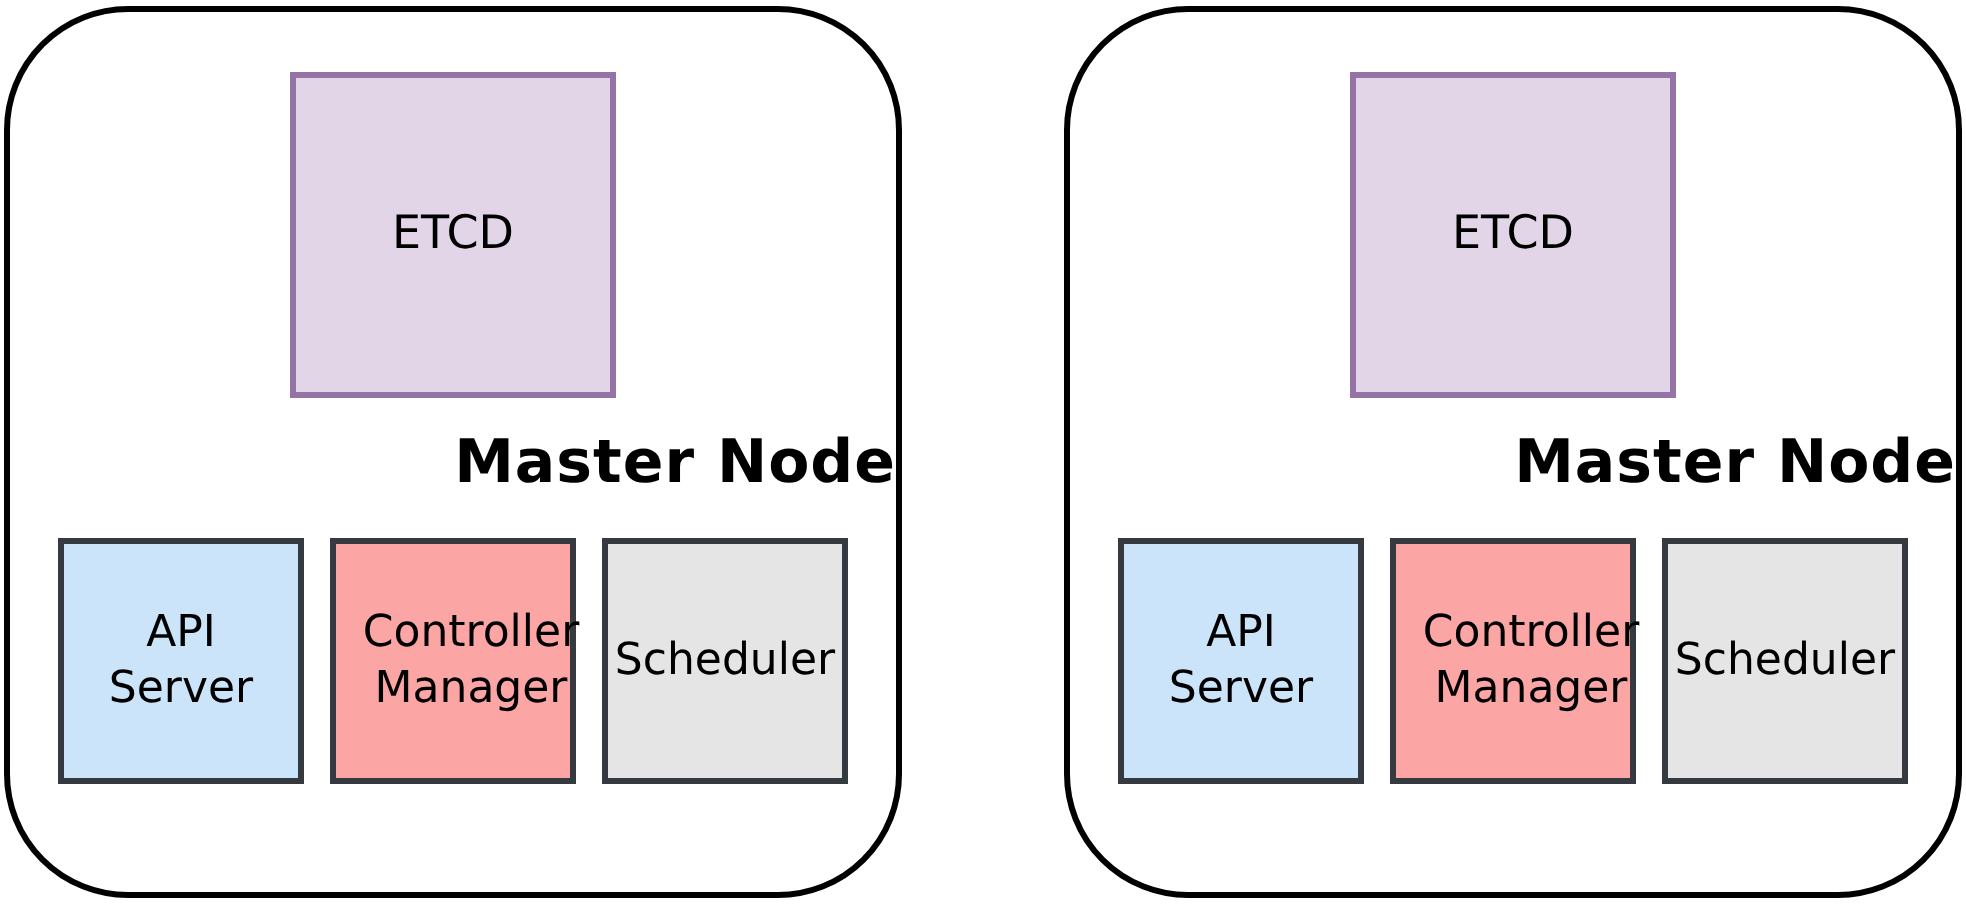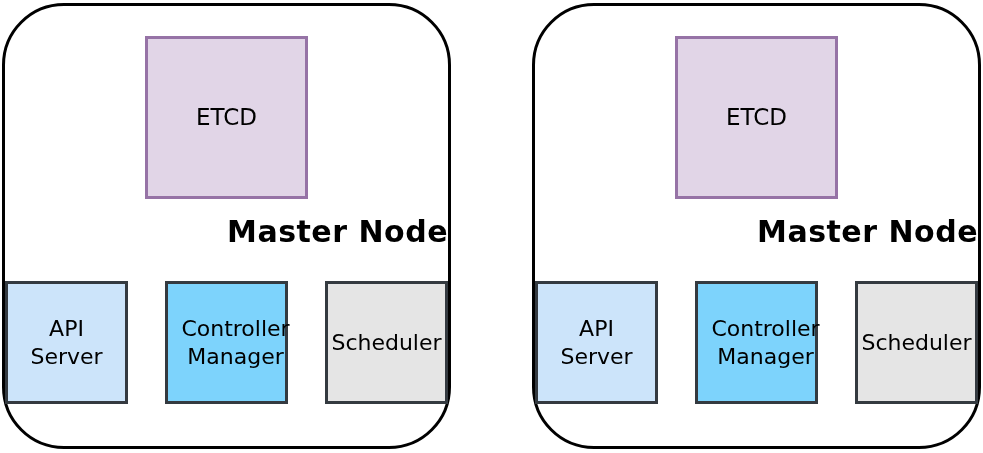--- a/index.html
+++ b/index.html
@@ -47,40 +47,40 @@
   .panel-title {
     margin-top: 6px;
     height: 42px;
     line-height: 42px;
     text-align: right;
     font-size: 30px;
     font-weight: bold;
     letter-spacing: 0.5px;
   }
   .components-row {
-    margin-top: 28px;
+    margin-top: 16px;
     display: flex;
-    justify-content: space-between;
+    justify-content: center;
     gap: 13px;
   }
   .component-box {
     box-sizing: border-box;
     width: 123px;
     height: 123px;
     border: 3px solid #343A40;
     display: flex;
     align-items: center;
     justify-content: center;
     text-align: center;
     font-size: 22px;
     line-height: 1.25;
     padding: 2px;
   }
   .fill-blue   { background: #CCE4FA; }
-  .fill-pink   { background: #7dd3fc; padding-left: 20px; }
+  .fill-pink   { background: #fca5a5; padding-left: 20px; }
   .fill-orange { background: #e5e5e5; }
 </style>
 </head>
 <body>
 
 <div class="canvas">
   <div class="panel-row">
 
     <div class="panel">
       <div class="etcd-box">

